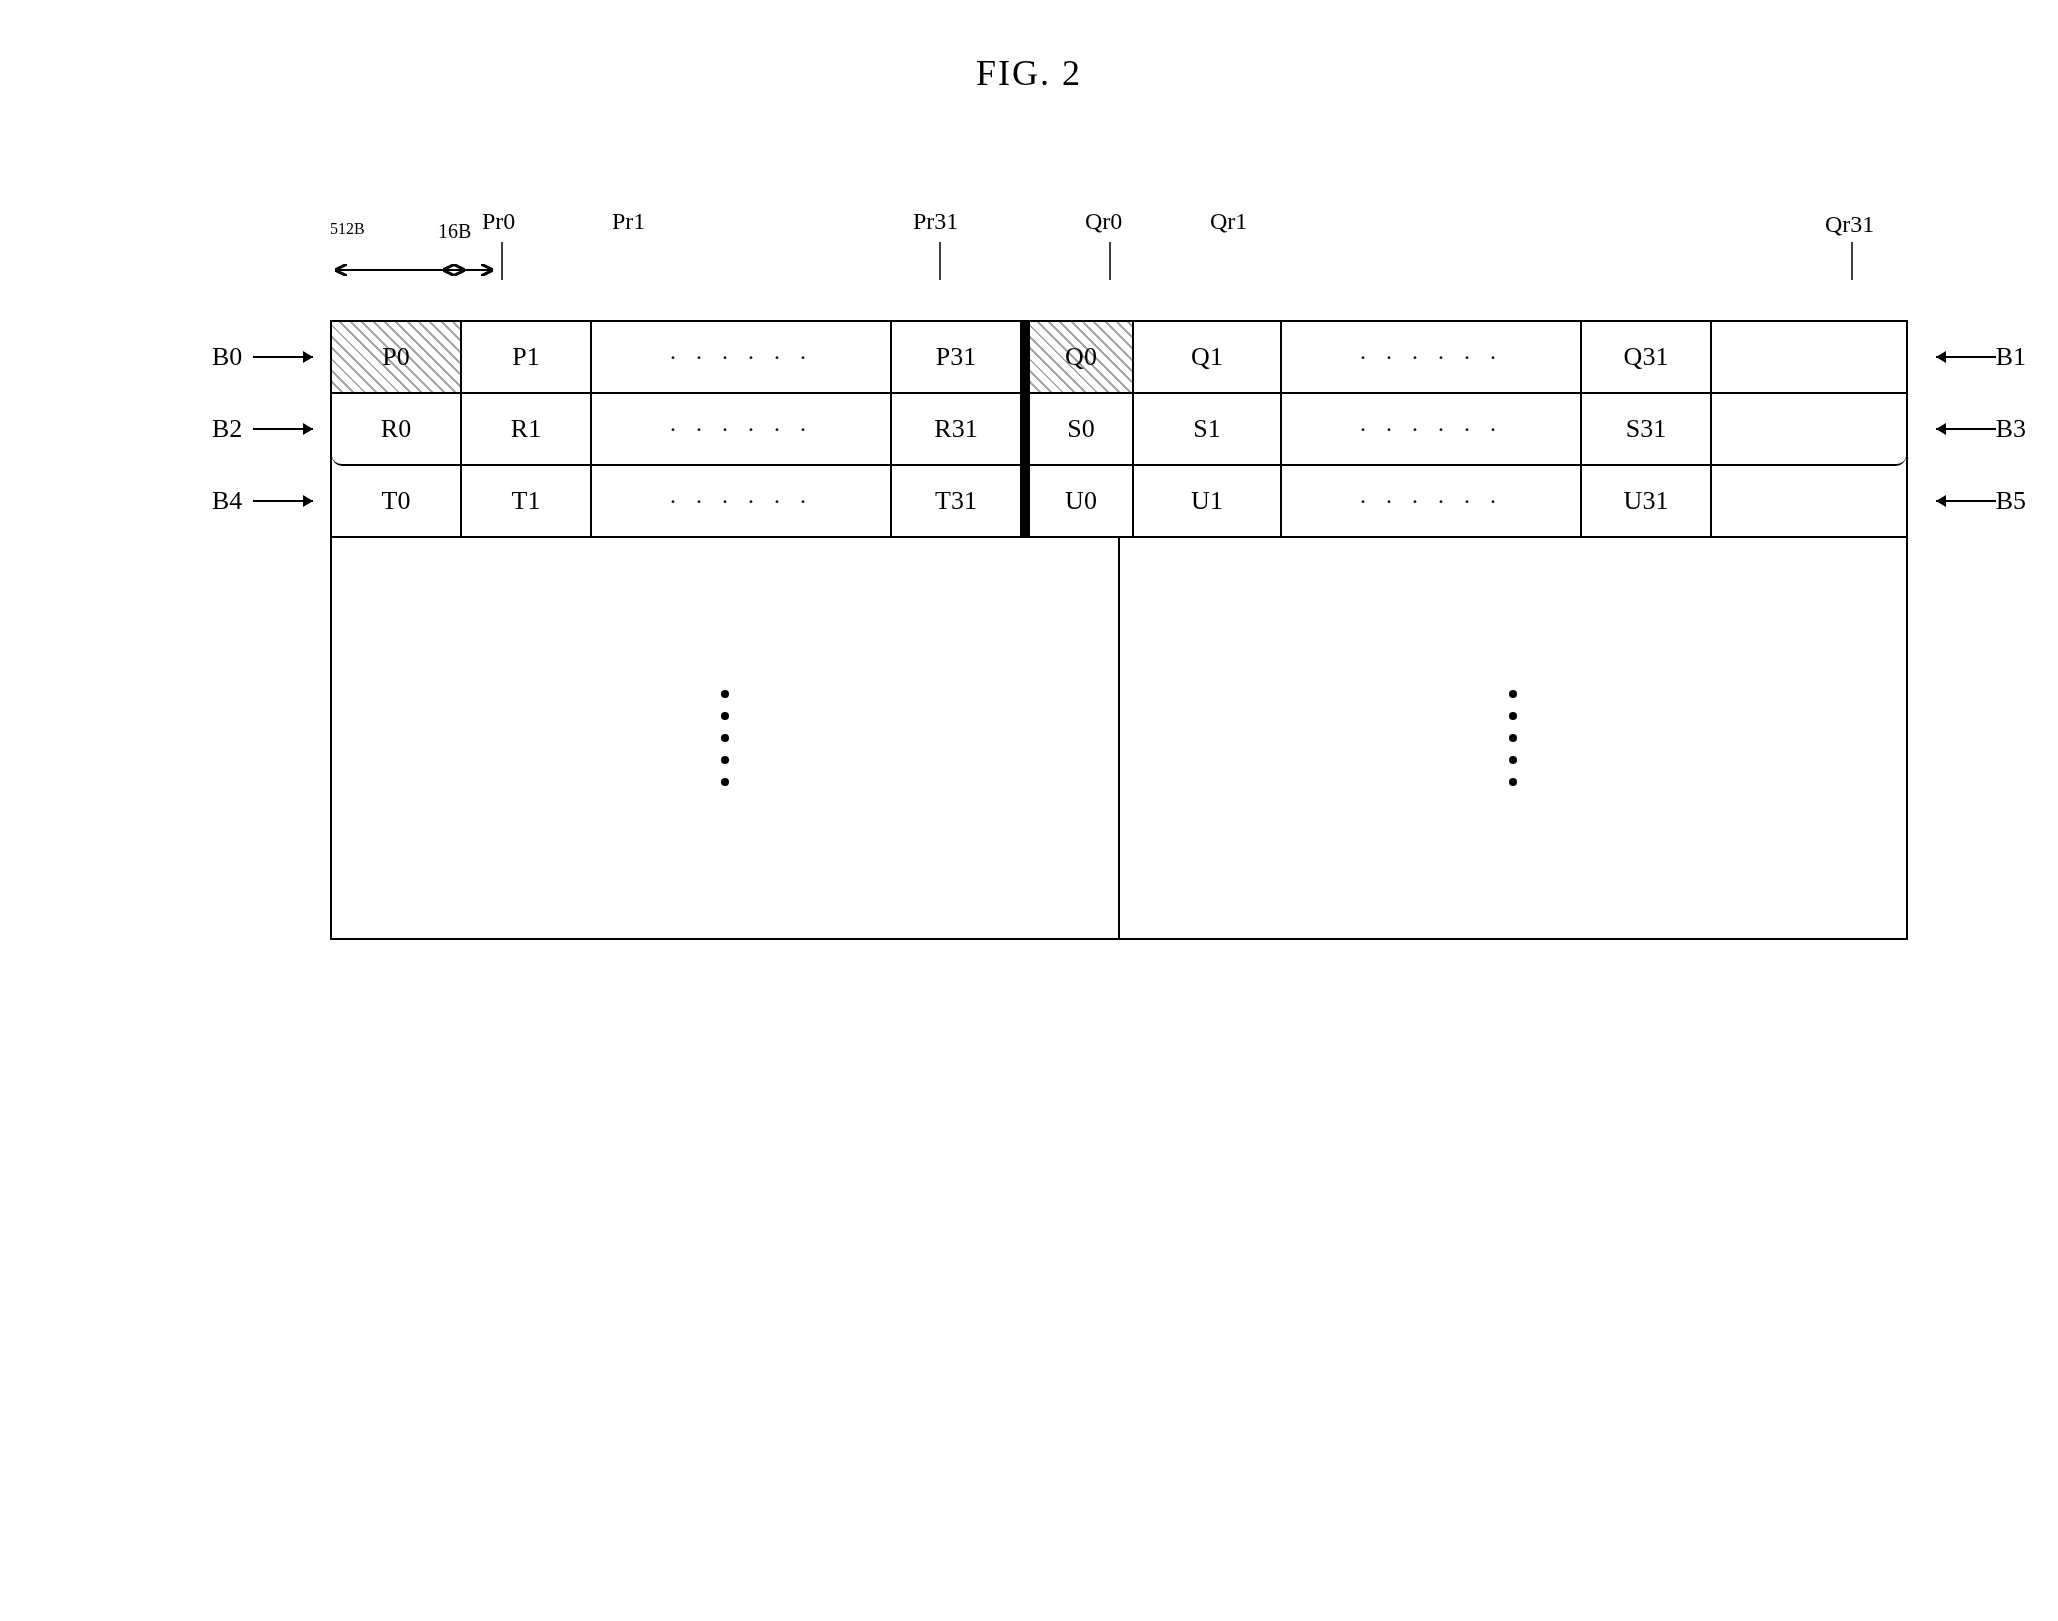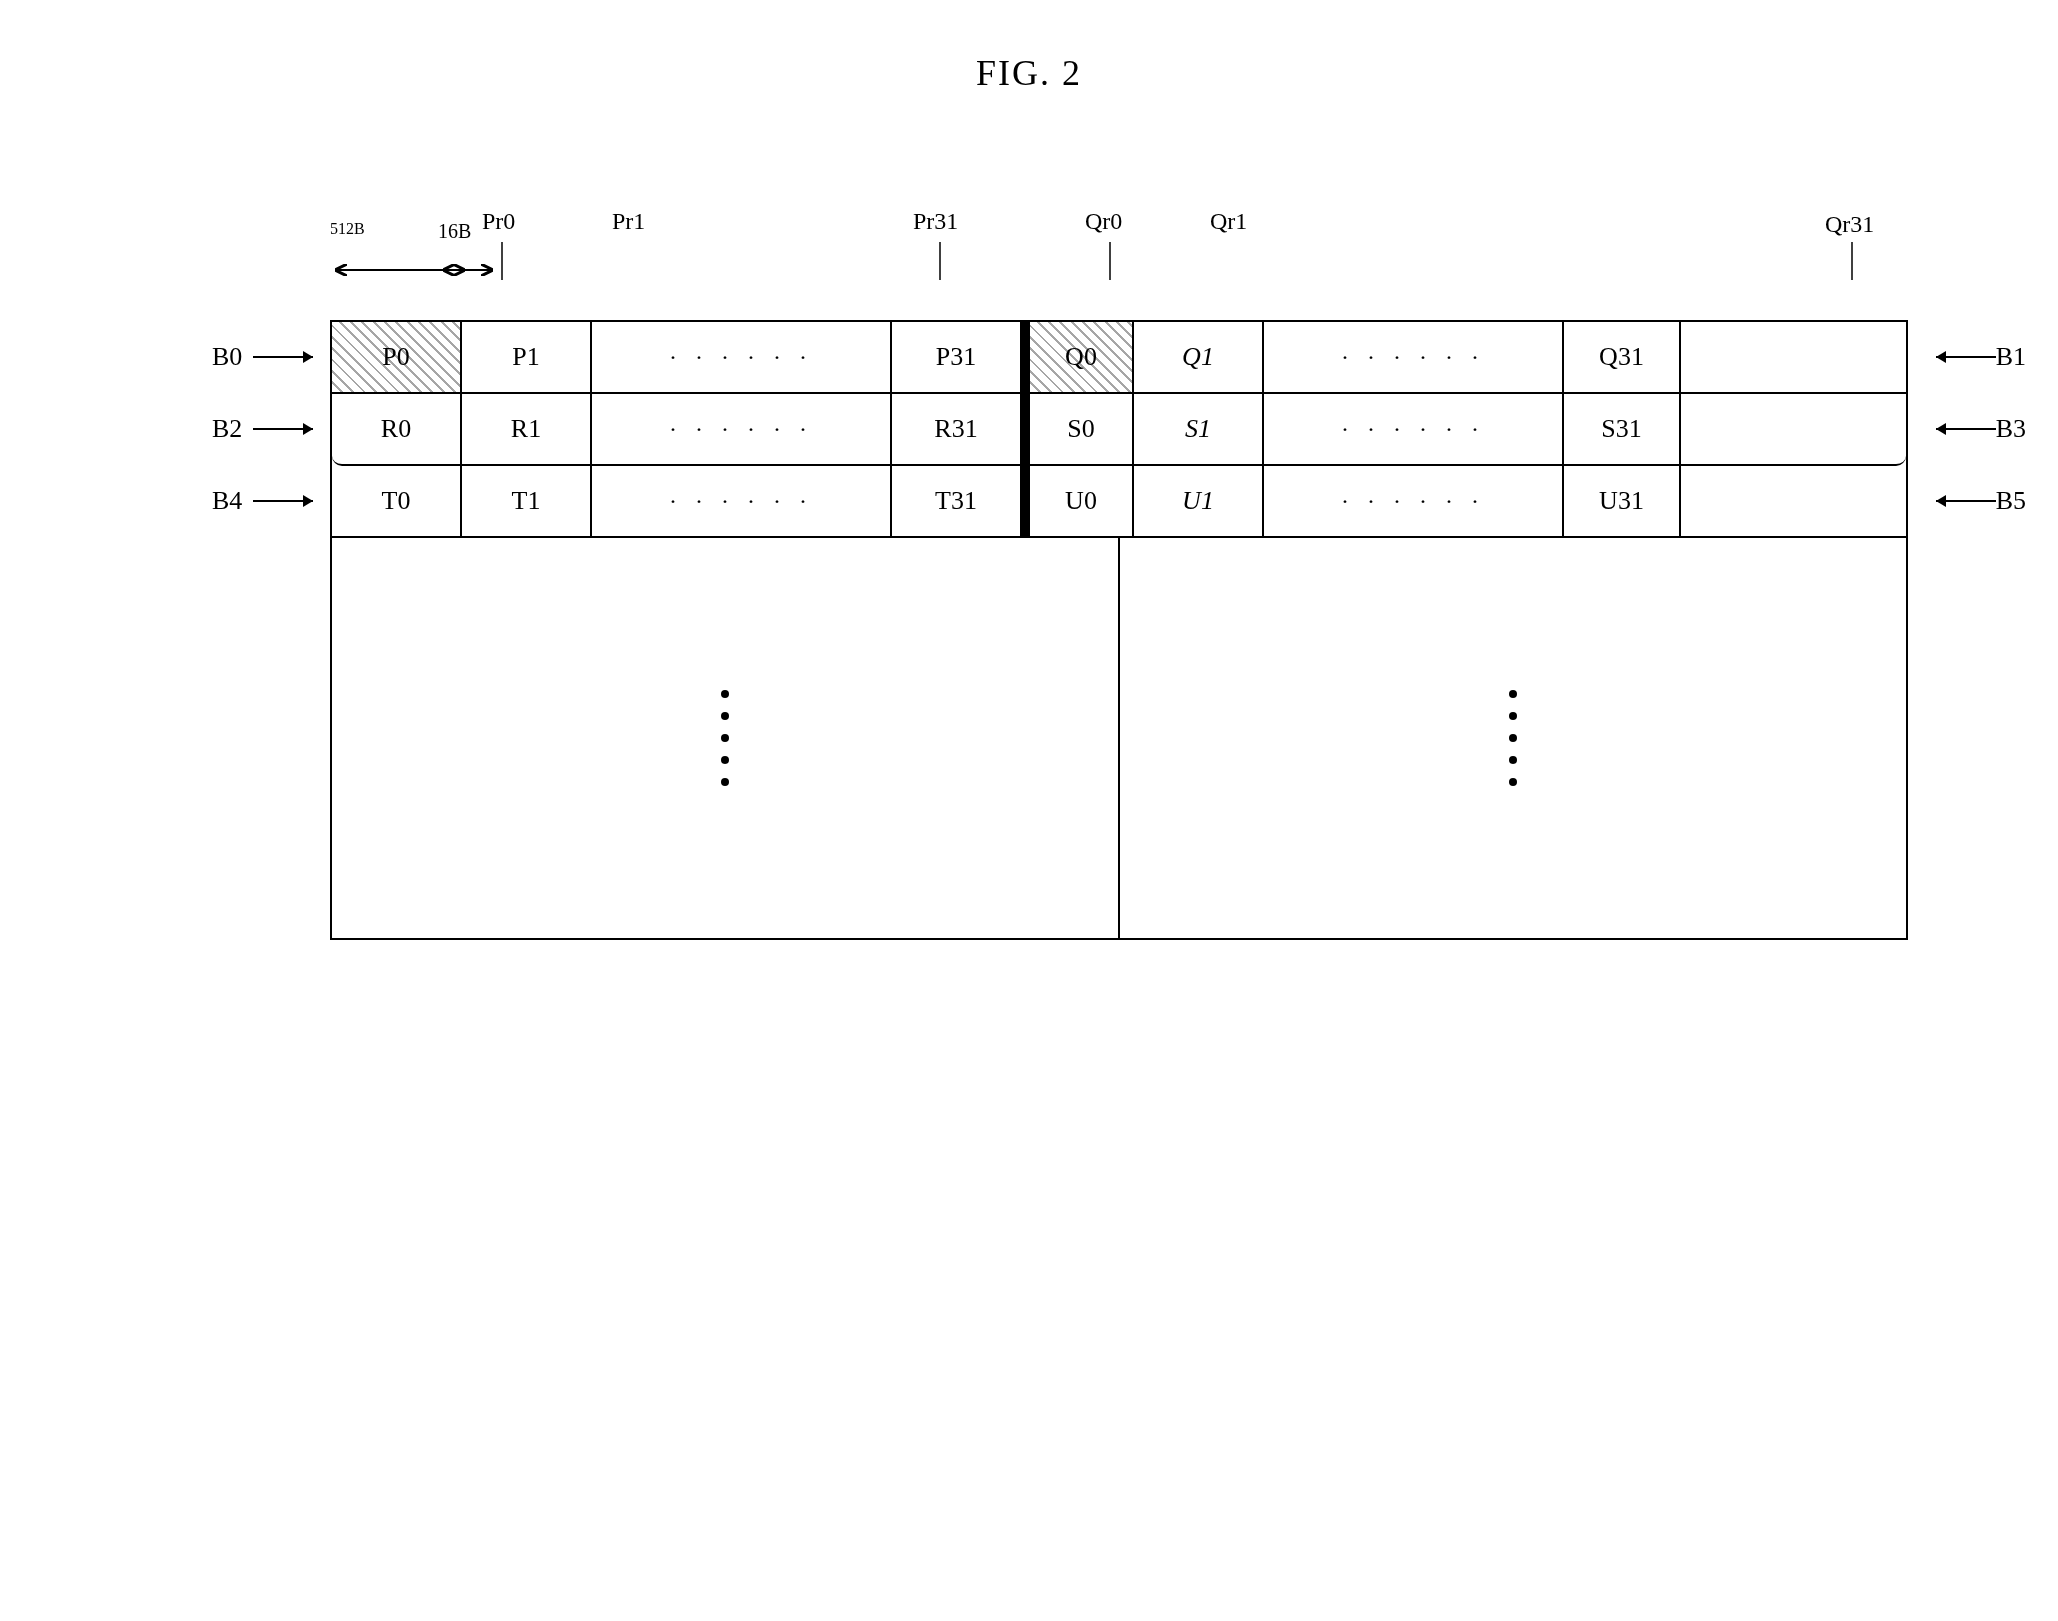--- a/index.html
+++ b/index.html
@@ -85,23 +85,23 @@
       );
     }
 
     
     .cell-p0 { width: 130px; }
     .cell-p1 { width: 130px; }
     .cell-dots { width: 300px; }
     .cell-p31 { width: 130px; }
     .cell-divider { width: 8px; background: #000; border-right: none; }
     .cell-q0 { width: 104px; }
-    .cell-q1 { width: 130px; font-style: italic; }
+    .cell-q1 { width: 148px; }
     .cell-qdots { width: 300px; }
-    .cell-q31 { width: 117px; }
+    .cell-q31 { width: 130px; }
 
     
     .row-label-left {
       position: absolute;
       left: -120px;
       top: 50%;
       transform: translateY(-50%);
       font-size: 26px;
       display: flex;
       align-items: center;

